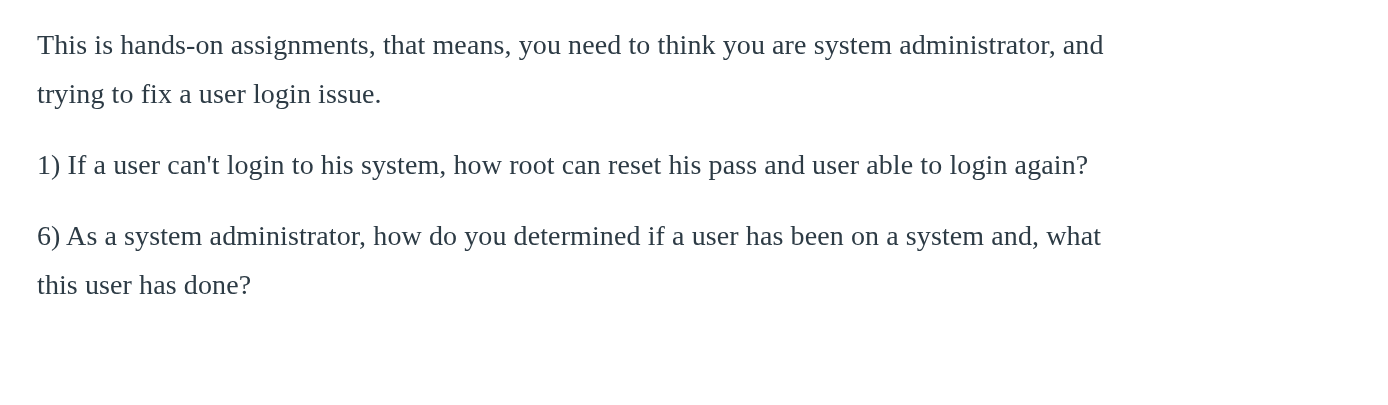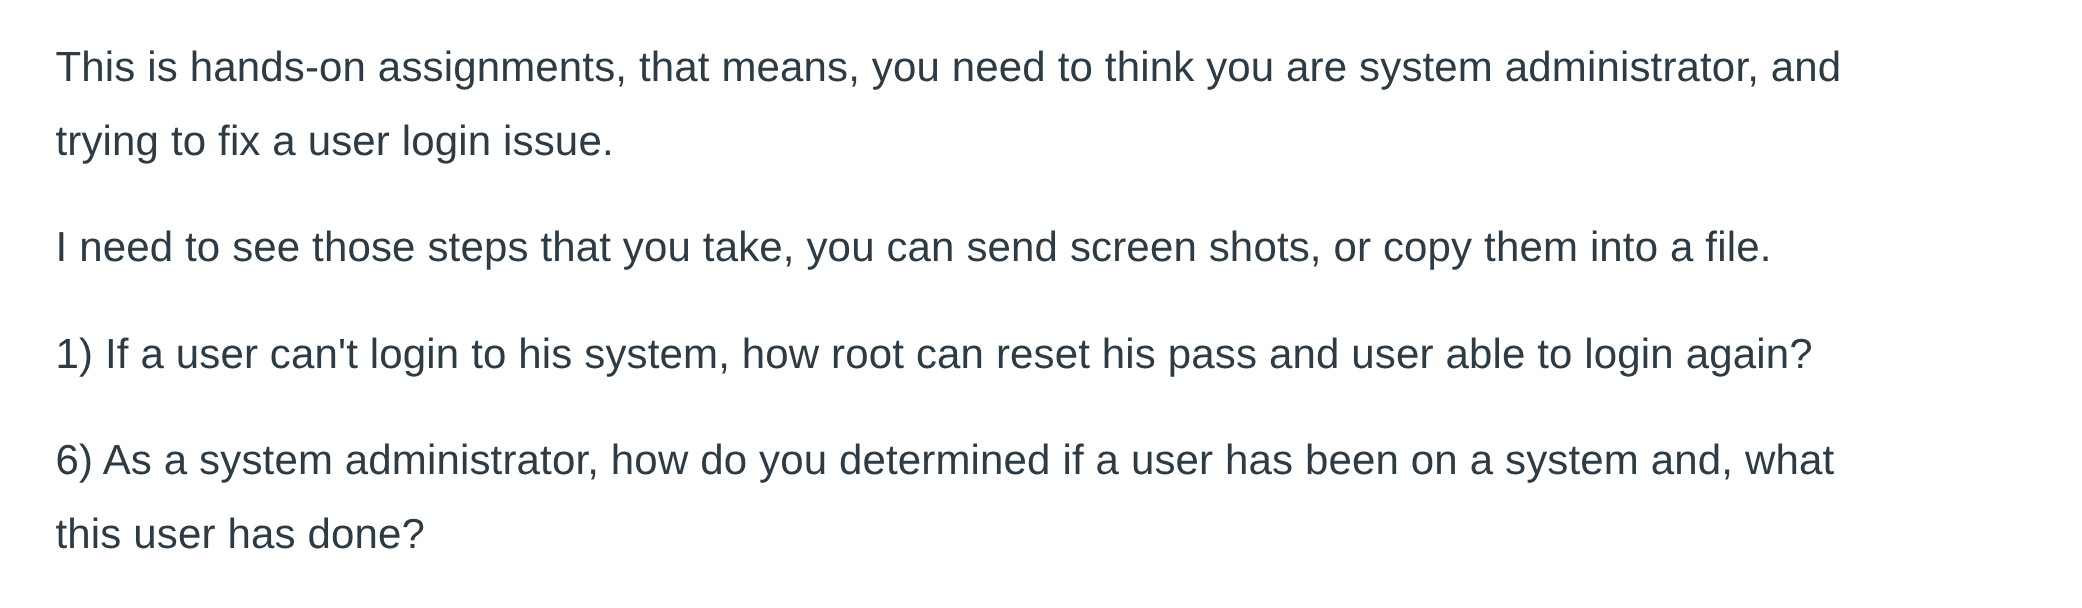--- a/index.html
+++ b/index.html
@@ -13,33 +13,33 @@
     box-sizing: border-box;
     overflow: hidden;
     font-family: "Liberation Sans", "DejaVu Sans", sans-serif;
   }
   .doc {
     box-sizing: border-box;
     width: 100%;
     height: 100%;
     padding: 20px 36px 0 37px;
     color: #2d3b45;
+    font-family: Liberation Serif, serif;
   }
   .doc p {
     margin: 0 0 22px 0;
     font-size: 28px;
     line-height: 1.75;
     font-weight: 400;
     letter-spacing: 0.1px;
     white-space: pre-line; 
   }
 </style>
 </head>
 <body>
 
 <div class="doc">
   <p>This is hands-on assignments, that means, you need to think you are system administrator, and
 trying to fix a user login issue.</p>
-  <p>I need to see those steps that you take, you can send screen shots, or copy them into a file.</p>
   <p>1) If a user can't login to his system, how root can reset his pass and user able to login again?</p>
   <p>6) As a system administrator, how do you determined if a user has been on a system and, what
 this user has done?</p>
 </div>
 
 </body></html>

